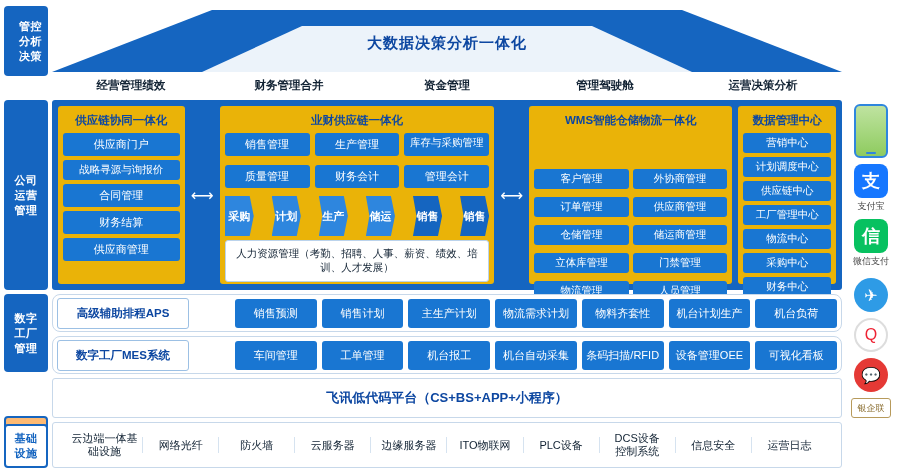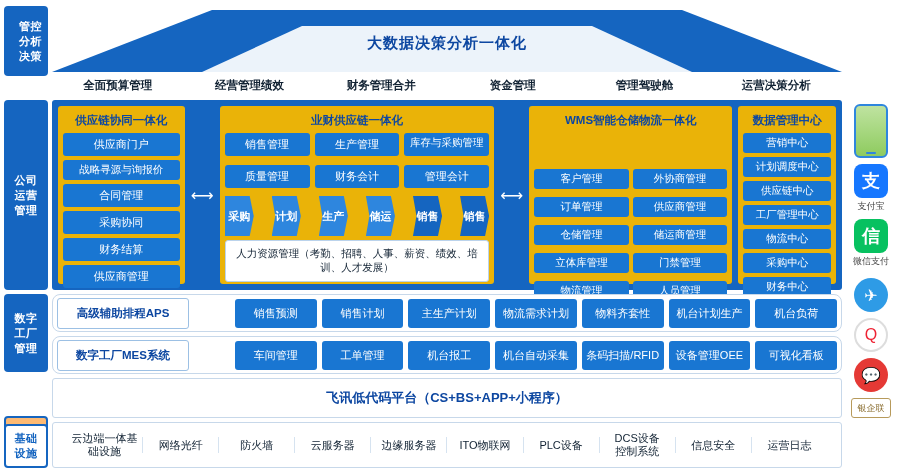--- a/index.html
+++ b/index.html
@@ -149,36 +149,34 @@
 
   <div class="banner-wrap">
     <svg class="banner-poly" viewBox="0 0 790 68" preserveAspectRatio="none">
       <polygon points="0,68 160,6 630,6 790,68" fill="#1565C0"></polygon>
       <polygon points="150,68 250,22 540,22 640,68" fill="#ffffff" opacity="0.92"></polygon>
     </svg>
     <div class="banner-title">大数据决策分析一体化</div>
   </div>
 
   <div class="strategy-row">
-    <div class="item">全面预算管理</div>
     <div class="item">经营管理绩效</div>
     <div class="item">财务管理合并</div>
     <div class="item">资金管理</div>
     <div class="item">管理驾驶舱</div>
     <div class="item">运营决策分析</div>
   </div>
 
   <div class="panel">
 
     <div class="col colA">
       <div class="col-title">供应链协同一体化</div>
       <div class="pill">供应商门户</div>
       <div class="pill sm">战略寻源与询报价</div>
       <div class="pill">合同管理</div>
-      <div class="pill">采购协同</div>
       <div class="pill">财务结算</div>
       <div class="pill">供应商管理</div>
     </div>
 
     <div class="arrow-lr">⟷</div>
 
     <div class="col colB">
       <div class="col-title">业财供应链一体化</div>
       <div class="grid3">
         <div class="pill">销售管理</div>

